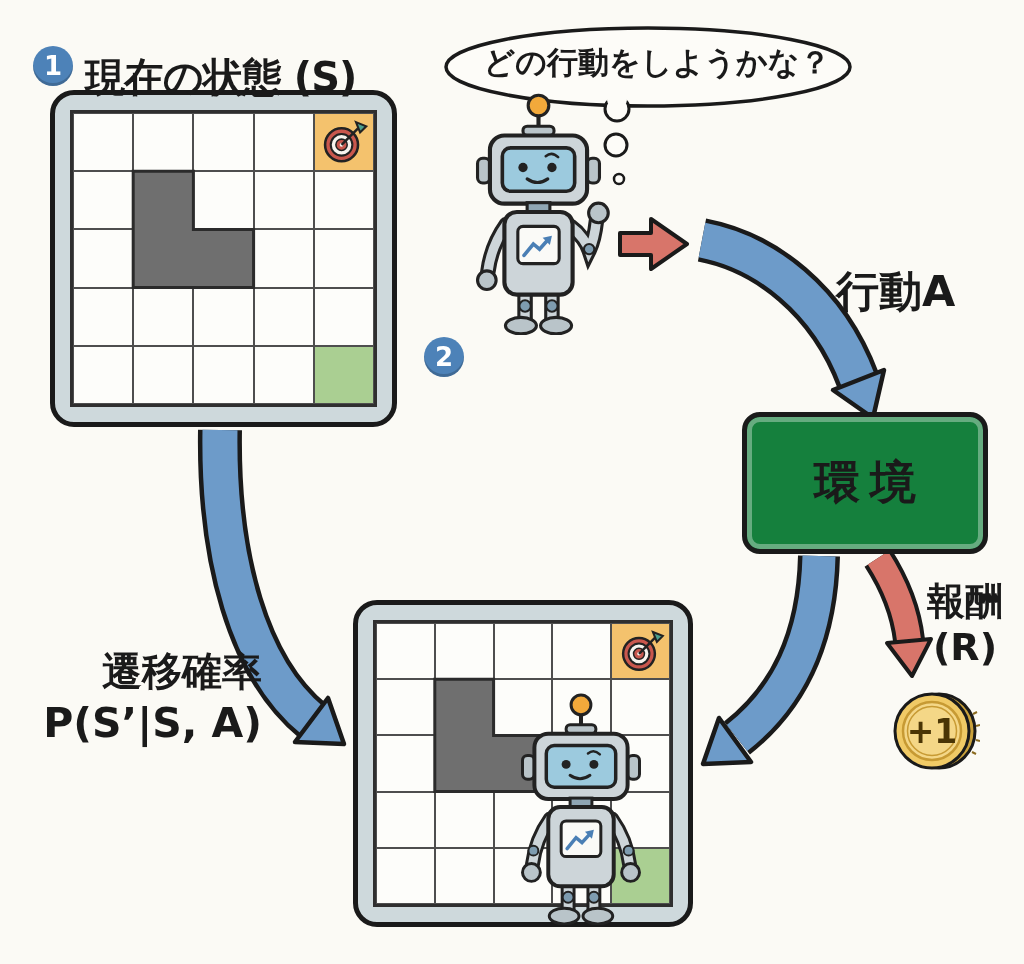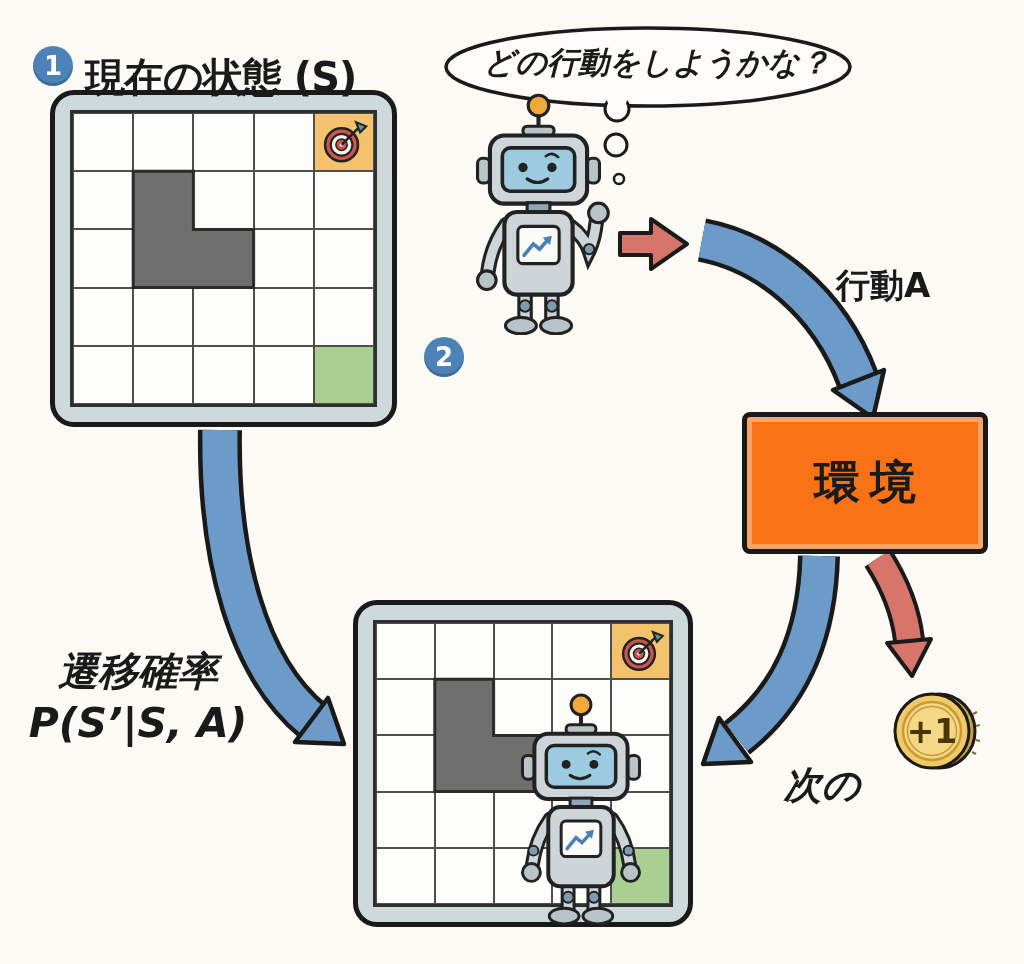--- a/index.html
+++ b/index.html
@@ -18,24 +18,24 @@
   .grid-inner{position:absolute;left:15px;top:15px;right:15px;bottom:15px;background:#fdfdfa;
               border:3px solid #2f2f2f;display:grid;}
   .cell{border:1px solid #4e4e4e;display:flex;align-items:center;justify-content:center;min-width:0;min-height:0;}
   .cell.target{background:#f4c26d;}
   .cell.goal{background:#aacf92;}
   .target-svg{width:88%;height:88%;}
   .obstacle-overlay{position:absolute;left:0;top:0;width:100%;height:100%;pointer-events:none;}
   .obstacle-overlay polygon{fill:#6f6f6f;stroke:#2b2b2b;stroke-width:3;}
   
   .lbl{font-weight:800;z-index:6;white-space:nowrap;}
-  .center{text-align:center;font-style:italic;}
-  
-  .env-box{left:742px;top:412px;width:246px;height:142px;background:#f97316;border:5px solid #1a1a1a;
-           border-radius:8px;box-sizing:border-box;display:flex;align-items:center;justify-content:center;
+  .center{text-align:center;}
+  
+  .env-box{left:742px;top:412px;width:246px;height:142px;background:#15803d;border:5px solid #1a1a1a;
+           border-radius:18px;box-sizing:border-box;display:flex;align-items:center;justify-content:center;
            box-shadow:inset 0 0 0 5px rgba(255,255,255,.35);z-index:5;}
   .env-text{font-size:46px;font-weight:800;letter-spacing:10px;text-indent:10px;}
   .layer{position:absolute;left:0;top:0;z-index:4;pointer-events:none;}
   .robot{position:absolute;z-index:5;}
   .bubble{position:absolute;z-index:4;}
 </style>
 </head>
 <body>
 
 <div id="canvas">
@@ -177,44 +177,47 @@
 
   <svg class="robot" style="left:461px;top:92px;" width="155" height="243" viewBox="0 0 150 235">
     <use href="#robot-waving"></use>
   </svg>
 
 
   <div class="abs step" style="left:424px;top:337px;">
     <div class="badge">2</div>
   </div>
 
-  <div class="abs lbl" style="left:836px;top:263px;font-size:34px;">行動A</div>
+  <div class="abs lbl" style="left:836px;top:263px;font-size:43px;">行動A</div>
 
   <div class="abs env-box">
     <span class="env-text">環境</span>
   </div>
 
+  <div class="abs lbl center" style="left:910px;top:578px;width:110px;font-size:38px;line-height:46px;">
+    <div>報酬</div>
+    <div>(R)</div>
+  </div>
 
   <svg class="abs" style="left:890px;top:686px;z-index:5;" width="90" height="90" viewBox="0 0 90 90">
     <ellipse cx="49" cy="45" rx="36" ry="37" fill="#caa23c" stroke="#1a1a1a" stroke-width="3"></ellipse>
     <line x1="83" y1="28" x2="87" y2="26" stroke="#8a6a1e" stroke-width="2"></line>
     <line x1="86" y1="40" x2="90" y2="39" stroke="#8a6a1e" stroke-width="2"></line>
     <line x1="86" y1="54" x2="90" y2="55" stroke="#8a6a1e" stroke-width="2"></line>
     <line x1="82" y1="66" x2="86" y2="68" stroke="#8a6a1e" stroke-width="2"></line>
     <circle cx="42" cy="45" r="37" fill="#f0ca66" stroke="#1a1a1a" stroke-width="3"></circle>
     <circle cx="42" cy="45" r="29" fill="#f4d787" stroke="#c79a33" stroke-width="2.5"></circle>
     <circle cx="42" cy="45" r="24.5" fill="none" stroke="#c79a33" stroke-width="1.5"></circle>
     <text x="42" y="57" text-anchor="middle" font-size="33" font-weight="800" fill="#4a3505">+1</text>
   </svg>
 
   <div class="abs lbl center" style="left:728px;top:762px;width:188px;font-size:38px;line-height:46px;">
-    <div>次の</div>
-  </div>
-
-  <div class="abs lbl center" style="left:14px;top:645px;width:248px;font-size:40px;line-height:52px;">
+  </div>
+
+  <div class="abs lbl center" style="left:14px;top:645px;width:248px;font-size:40px;line-height:52px;text-align:right;">
     <div>遷移確率</div>
     <div style="font-size:41px;">P(S’|S, A)</div>
   </div>
 
   <div class="grid-frame" style="left:353px;top:600px;width:340px;height:327px;">
     <div class="grid-inner" style="grid-template-columns: repeat(5, 1fr); grid-template-rows: repeat(5, 1fr);">
         <div class="cell"></div>
         <div class="cell"></div>
         <div class="cell"></div>
         <div class="cell"></div>

